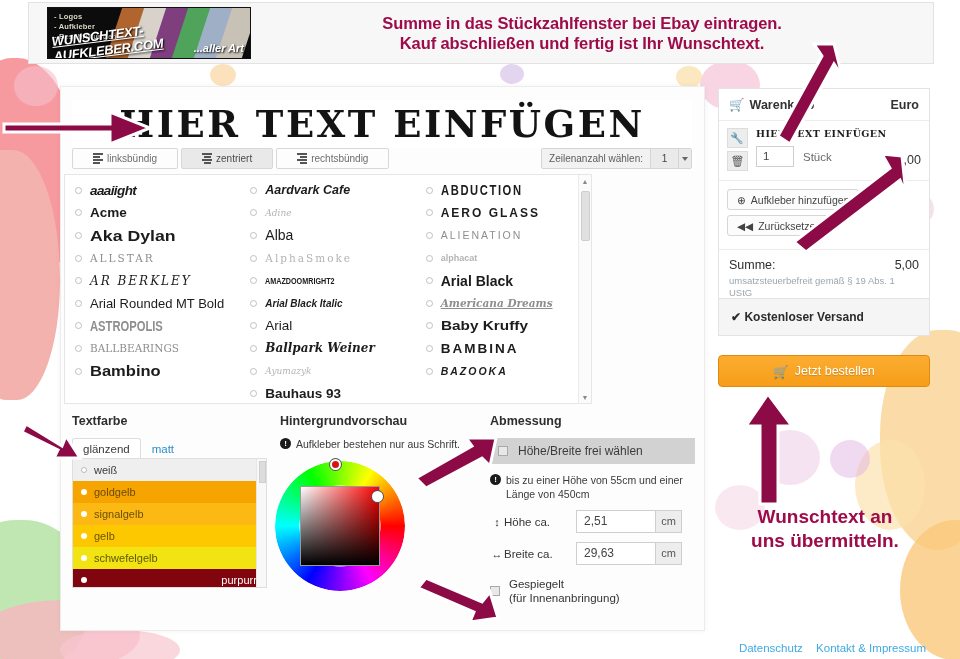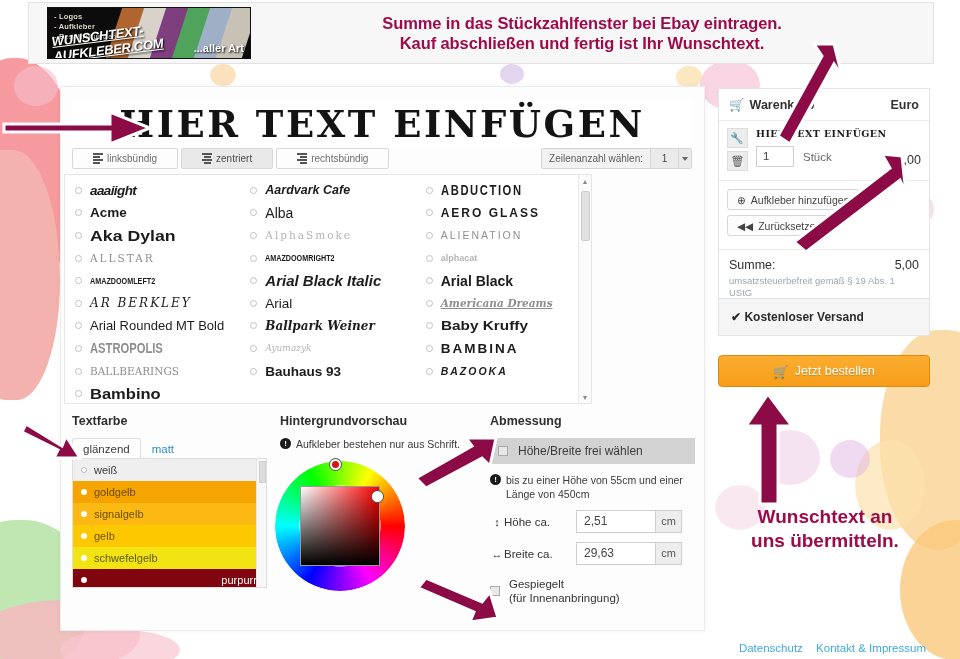--- a/index.html
+++ b/index.html
@@ -33,21 +33,21 @@
     text-shadow:0 1px 1px #000; letter-spacing:.2px;
   }
   #logo-brand {
     position:absolute; left:4px; bottom:6px; z-index:4;
     color:#fff; font-size:13px; font-weight:bold; font-style:italic;
     transform:rotate(-7deg); text-decoration:underline;
     text-shadow:1px 1px 2px #000; letter-spacing:-.3px;
   }
   #logo-aller {
     position:absolute; right:6px; bottom:4px; z-index:4;
-    color:#fff; font-size:11px; font-weight:bold; 
+    color:#fff; font-size:11px; font-weight:bold; font-style:italic;
     text-shadow:1px 1px 2px #000;
   }
   #headline {
     flex:1; text-align:center; color:#9e0b4a;
     font-size:16.5px; font-weight:bold; line-height:20px;
     padding-right:20px; letter-spacing:-.1px;
   }
 
   
   #content-card {
@@ -371,24 +371,20 @@
     <div class="font-item">
         <span class="radio"></span>
         <span class="f-bold f-stretch" style="font-size:15px;">Aka Dylan</span>
       </div>
     <div class="font-item">
         <span class="radio"></span>
         <span class="f-serif f-grey f-small f-wide">ALLSTAR</span>
       </div>
     <div class="font-item">
         <span class="radio"></span>
-        <span class="f-bold f-tiny f-cond">AMAZDOOMLEFT2</span>
-      </div>
-    <div class="font-item">
-        <span class="radio"></span>
         <span class="f-serif f-italic f-wide" style="font-size:12px;">AR BERKLEY</span>
       </div>
     <div class="font-item">
         <span class="radio"></span>
         <span style="font-size:13px;">Arial Rounded MT Bold</span>
       </div>
     <div class="font-item">
         <span class="radio"></span>
         <span class="f-bold f-cond f-grey" style="font-size:14px;">ASTROPOLIS</span>
       </div>
@@ -401,33 +397,37 @@
         <span class="f-bold f-stretch" style="font-size:14px;">Bambino</span>
       </div>
   </div>
   <div class="font-col">
     <div class="font-item">
         <span class="radio"></span>
         <span class="f-bold f-italic" style="font-size:12.5px;">Aardvark Cafe</span>
       </div>
     <div class="font-item">
         <span class="radio"></span>
+        <span class="f-serif f-italic f-lightgrey f-tiny">Adine</span>
+      </div>
+    <div class="font-item">
+        <span class="radio"></span>
         <span style="font-size:14px;">Alba</span>
       </div>
     <div class="font-item">
         <span class="radio"></span>
         <span class="f-serif f-lightgrey f-small f-wide">AlphaSmoke</span>
       </div>
     <div class="font-item">
         <span class="radio"></span>
         <span class="f-bold f-tiny f-cond">AMAZDOOMRIGHT2</span>
       </div>
     <div class="font-item">
         <span class="radio"></span>
-        <span class="f-bold f-italic" style="font-size:15px;">Arial Black Italic</span>
+        <span class="f-bold f-italic" style="font-size:10px;">Arial Black Italic</span>
       </div>
     <div class="font-item">
         <span class="radio"></span>
         <span style="font-size:13.5px;">Arial</span>
       </div>
     <div class="font-item">
         <span class="radio"></span>
         <span class="f-serif f-bold f-italic" style="font-size:12px;">Ballpark Weiner</span>
       </div>
     <div class="font-item">

